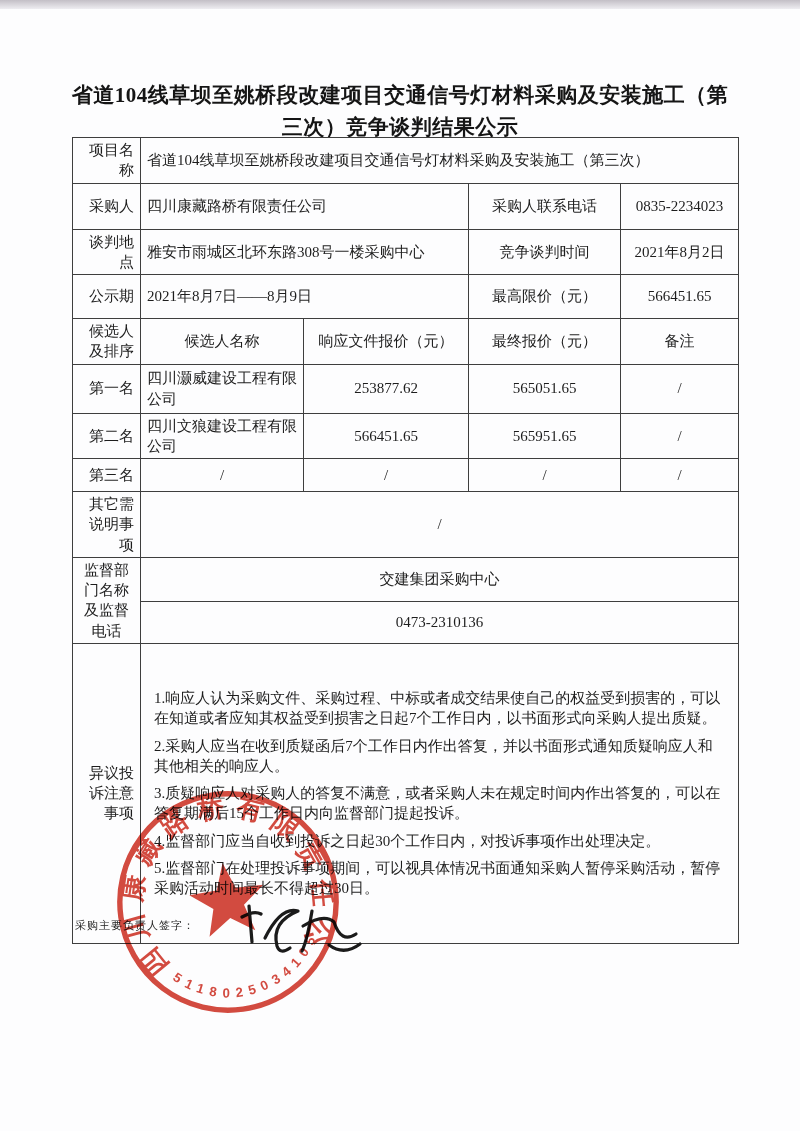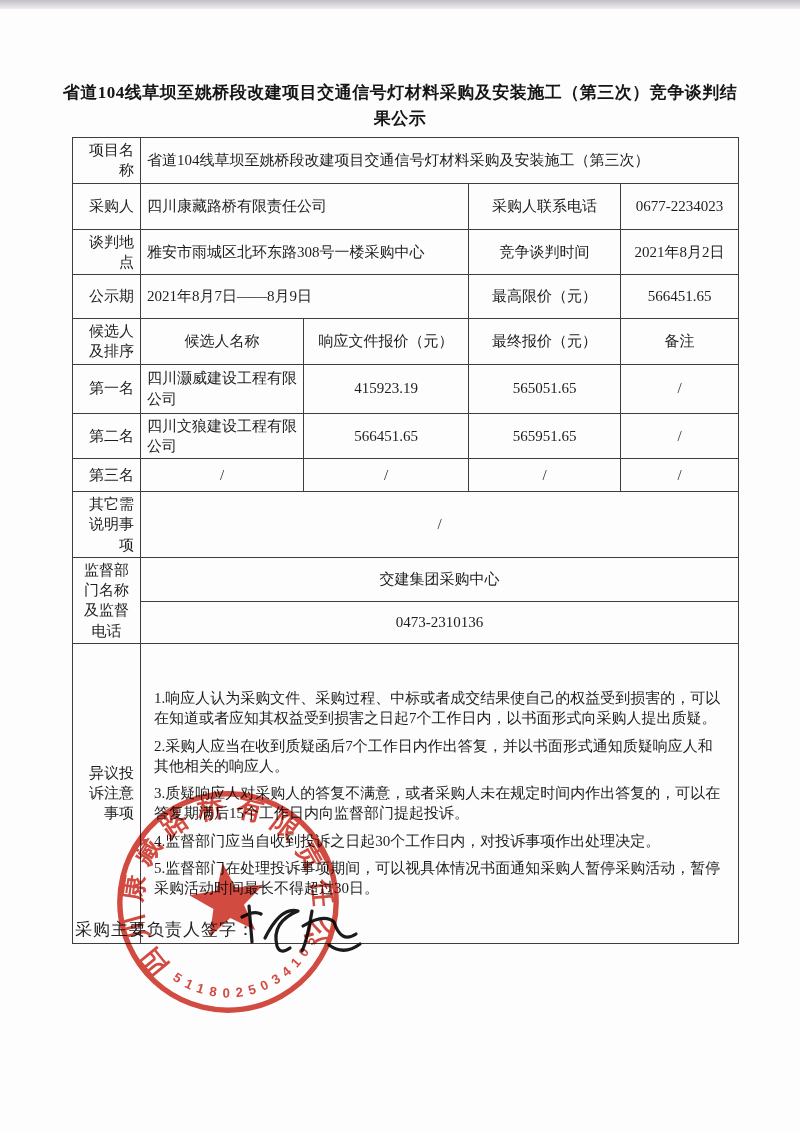--- a/index.html
+++ b/index.html
@@ -10,21 +10,21 @@
     color:#1d1d1d;
     overflow:hidden;
   }
   .page{position:relative;width:800px;height:1131px;background:#fdfdfe;}
   .scan-top-edge{
     position:absolute;top:0;left:0;width:800px;height:9px;
     background:linear-gradient(to bottom,#c3bfc6,#eeedf1);
   }
   .doc-title{
     position:absolute;top:80px;left:62px;width:676px;
-    text-align:center;font-size:17px;font-weight:bold;line-height:1.5;
+    text-align:center;font-size:21px;font-weight:bold;line-height:1.5;
     letter-spacing:0.5px;color:#151515;
   }
   table.results{
     position:absolute;top:137px;left:72px;width:666px;
     border-collapse:collapse;table-layout:fixed;
   }
   table.results td{
     border:1.5px solid #3e3e3e;
     font-size:15px;
     padding:2px 6px;
@@ -45,21 +45,21 @@
     transform:rotate(-8deg);
     opacity:0.9;
     mix-blend-mode:multiply;
     pointer-events:none;
   }
   .signature{
     position:absolute;left:232px;top:893px;width:150px;height:80px;
     pointer-events:none;
   }
   .sign-line{
-    position:absolute;left:75px;top:918px;font-size:17px;letter-spacing:1px;color:#242424;
+    position:absolute;left:75px;top:918px;font-size:11px;letter-spacing:1px;color:#242424;
   }
 </style>
 </head>
 <body>
 
 <div class="page">
 
   <div class="scan-top-edge"></div>
 
   <div class="doc-title">省道104线草坝至姚桥段改建项目交通信号灯材料采购及安装施工（第三次）竞争谈判结果公示</div>
@@ -74,21 +74,21 @@
     </colgroup>
     <tbody>
       <tr style="height:45px">
         <td class="lbl">项目名称</td>
         <td class="val" colspan="4">省道104线草坝至姚桥段改建项目交通信号灯材料采购及安装施工（第三次）</td>
       </tr>
       <tr style="height:46px">
         <td class="lbl">采购人</td>
         <td class="val" colspan="2">四川康藏路桥有限责任公司</td>
         <td class="ctr">采购人联系电话</td>
-        <td class="ctr">0677-2234023</td>
+        <td class="ctr">0835-2234023</td>
       </tr>
       <tr style="height:45px">
         <td class="lbl">谈判地点</td>
         <td class="val" colspan="2">雅安市雨城区北环东路308号一楼采购中心</td>
         <td class="ctr">竞争谈判时间</td>
         <td class="ctr">2021年8月2日</td>
       </tr>
       <tr style="height:44px">
         <td class="lbl">公示期</td>
         <td class="val" colspan="2">2021年8月7日——8月9日</td>
@@ -98,21 +98,21 @@
       <tr style="height:41px">
         <td class="lbl">候选人及排序</td>
         <td class="ctr">候选人名称</td>
         <td class="ctr">响应文件报价（元）</td>
         <td class="ctr">最终报价（元）</td>
         <td class="ctr">备注</td>
       </tr>
       <tr style="height:49px">
         <td class="lbl">第一名</td>
         <td class="val">四川灏威建设工程有限公司</td>
-        <td class="ctr">415923.19</td>
+        <td class="ctr">253877.62</td>
         <td class="ctr">565051.65</td>
         <td class="ctr">/</td>
       </tr>
       <tr style="height:45px">
         <td class="lbl">第二名</td>
         <td class="val">四川文狼建设工程有限公司</td>
         <td class="ctr">566451.65</td>
         <td class="ctr">565951.65</td>
         <td class="ctr">/</td>
       </tr>

